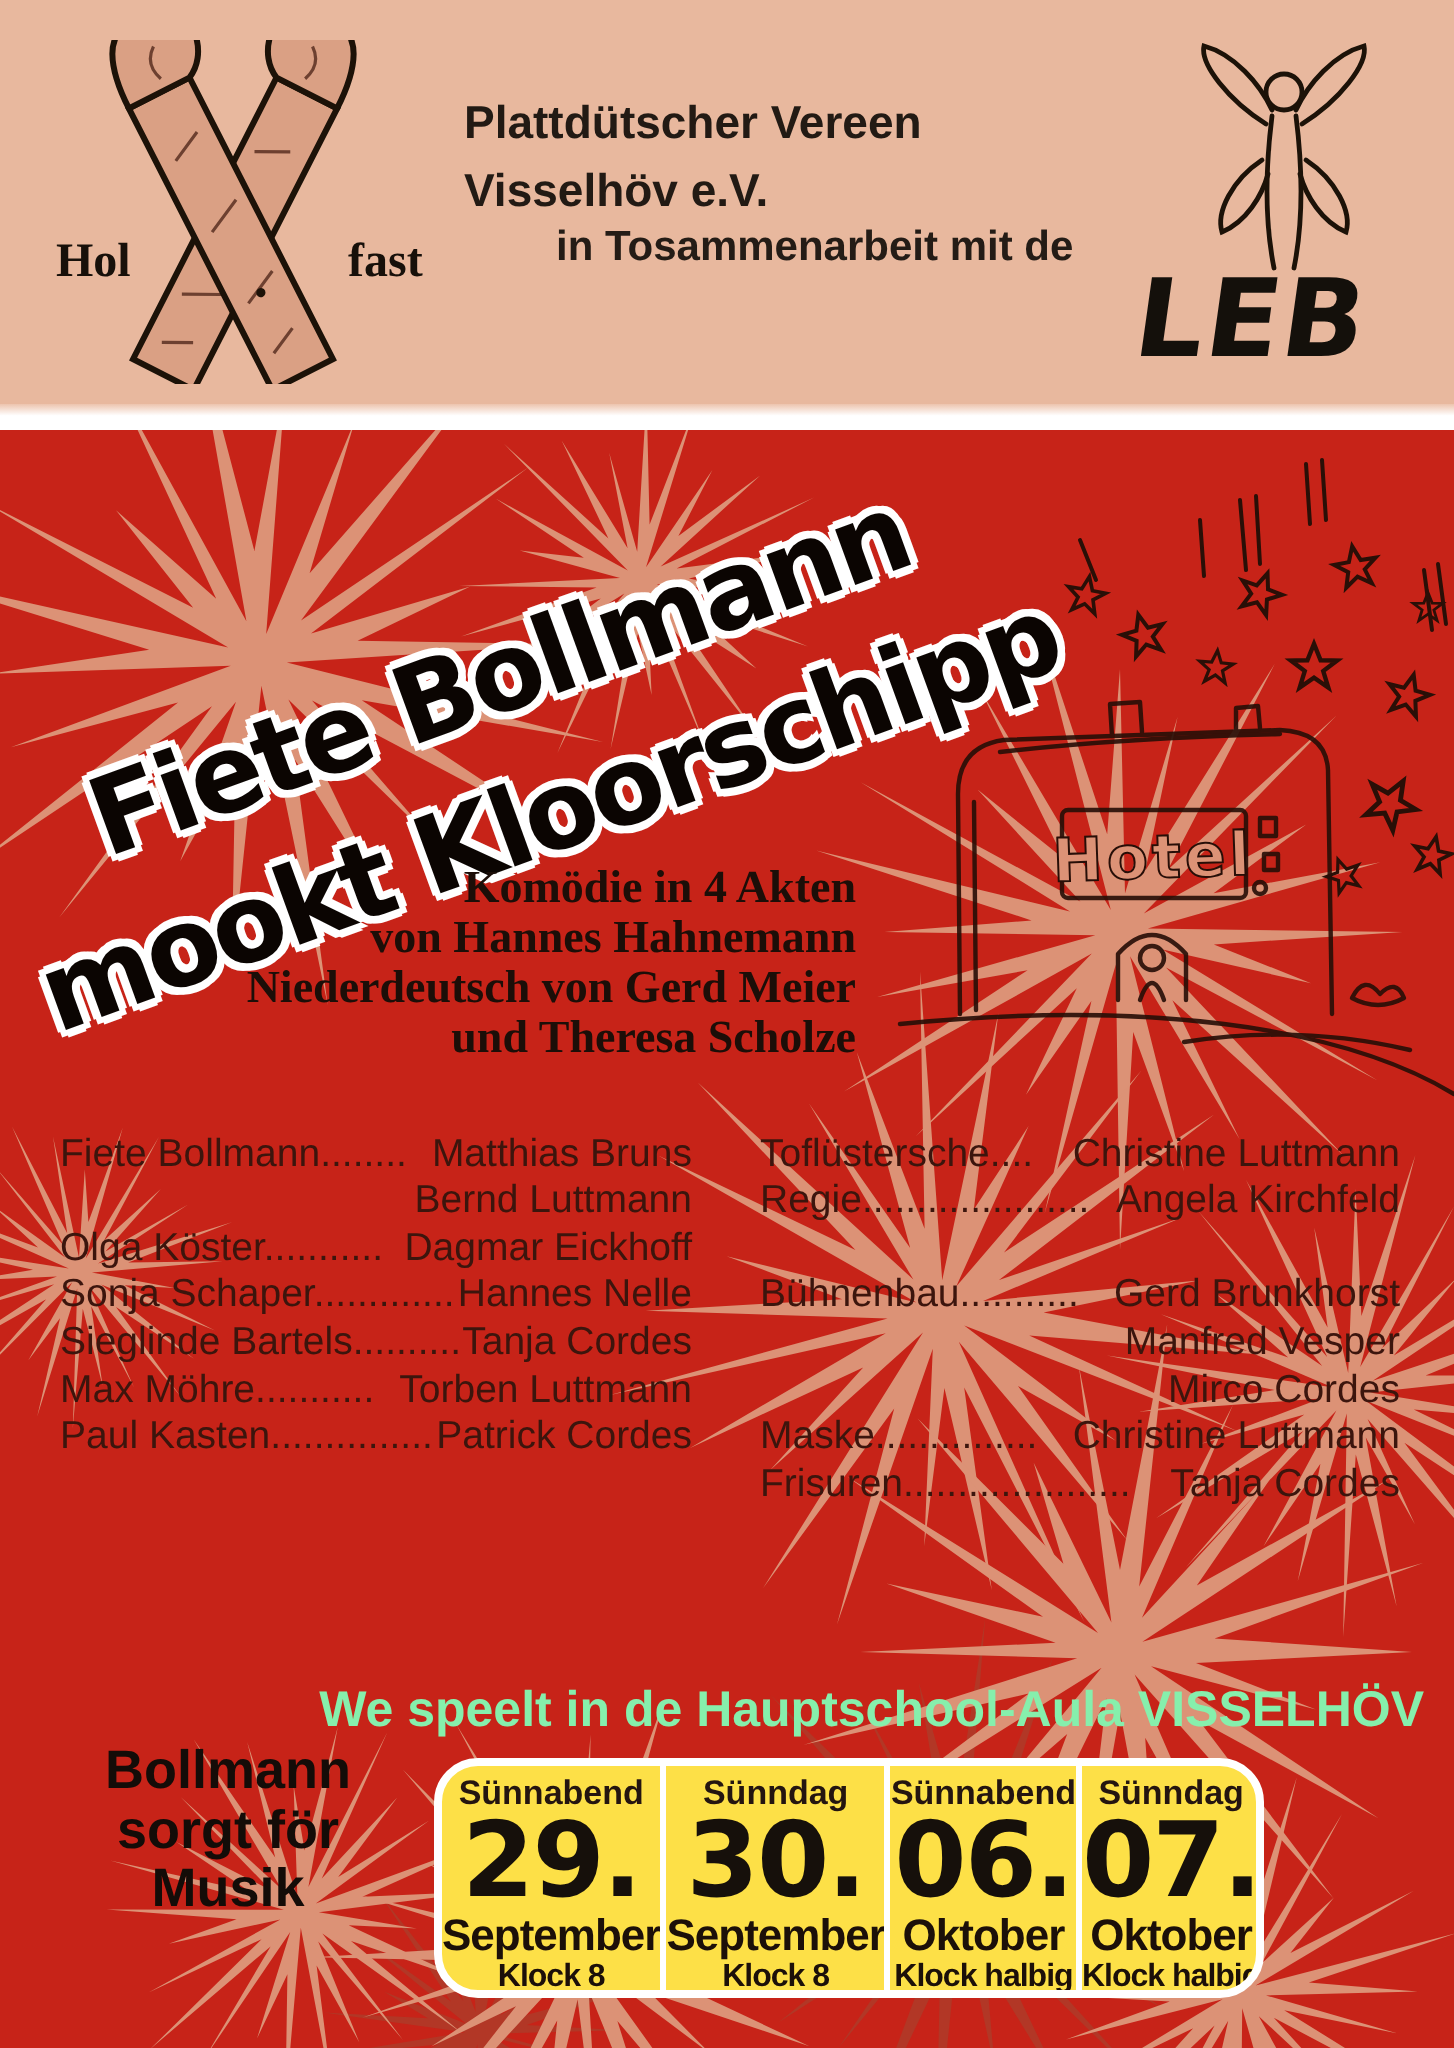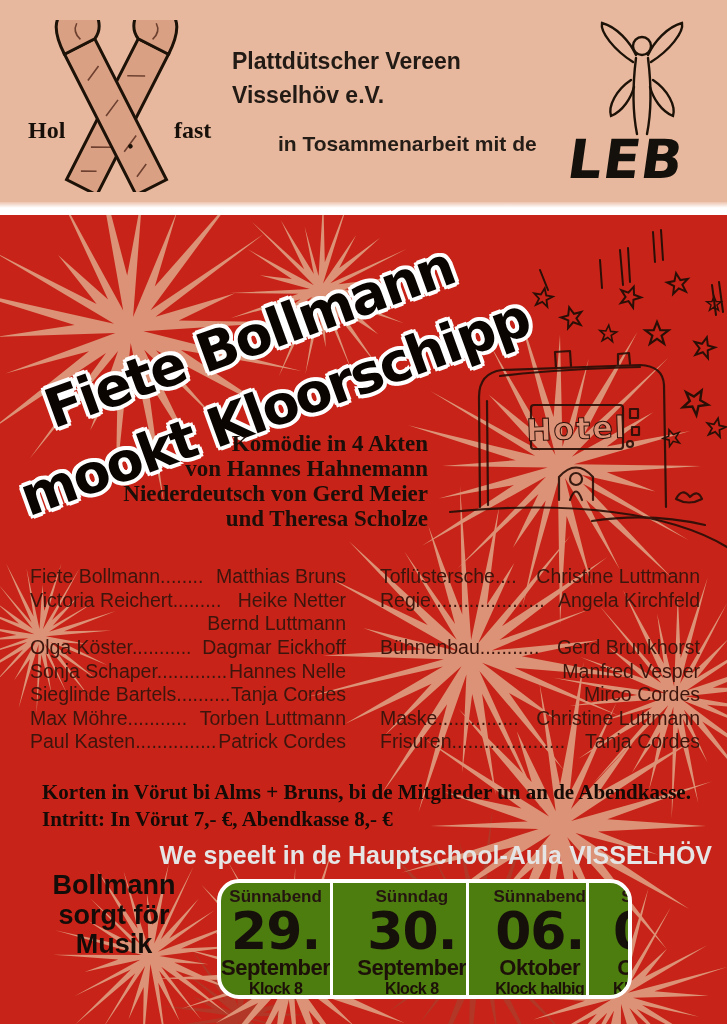--- a/index.html
+++ b/index.html
@@ -4,21 +4,21 @@
 <style>
   html,body{margin:0;padding:0;background:#ffffff;}
   .poster{position:relative;width:727px;height:1024px;overflow:hidden;
           font-family:"Liberation Sans",sans-serif;background:#c72318;}
 
   
   .header{position:absolute;left:0;top:0;width:727px;height:202px;background:#e8b89e;}
   .holfast{position:absolute;left:14px;top:20px;}
   .org{position:absolute;left:232px;top:44px;color:#221a14;}
   .org .l1,.org .l2{font-size:23px;font-weight:bold;line-height:34px;letter-spacing:0;}
-  .org .coop{font-size:21px;font-weight:600;margin-top:20px;margin-left:46px;color:#241c16;}
+  .org .coop{font-size:21px;font-weight:600;margin-left:46px;color:#241c16;}
   .leb{position:absolute;left:570px;top:18px;}
   .strip{position:absolute;left:0;top:202px;width:727px;height:13px;
          background:linear-gradient(#edc4ae 0%,#ffffff 45%,#ffffff 100%);}
 
   
   .red{position:absolute;left:0;top:215px;width:727px;height:809px;background:#c72318;}
   .decor{position:absolute;left:0;top:0;width:727px;height:809px;}
 
   
   .show-title{position:absolute;left:-28px;top:84px;width:580px;
@@ -29,40 +29,40 @@
                   4px 0 0 #fff,-3px 3px 0 #fff,0 4px 0 #fff,3px 3px 0 #fff;}
 
   .subtitle{position:absolute;left:60px;top:216px;width:368px;text-align:right;
       font-family:"Liberation Serif",serif;font-weight:bold;font-size:23px;
       line-height:25px;color:#1c0e08;}
 
   
   .cast{position:absolute;top:350px;color:#3c150d;font-size:19.5px;}
   .cast.left{left:30px;width:316px;}
   .cast.right{left:380px;width:320px;}
-  .cast-row{display:flex;align-items:center;height:23.6px;white-space:pre;}
+  .cast-row{display:flex;align-items:flex-end;height:23.6px;white-space:pre;}
   .cast-row .role{flex:0 1 auto;overflow:hidden;}
   .cast-row .actor{margin-left:auto;}
 
   .tickets{position:absolute;left:42px;top:564px;width:665px;
       font-family:"Liberation Serif",serif;font-weight:bold;font-size:21px;
       line-height:27px;color:#140a06;}
 
   .venue{position:absolute;left:0;top:626px;width:712px;text-align:right;
-      font-weight:bold;font-size:25px;color:#e5e5e5;}
+      font-weight:bold;font-size:25px;color:#86efac;}
 
   .music{position:absolute;left:16px;top:656px;width:196px;text-align:center;
       font-weight:bold;font-size:27px;line-height:29.5px;color:#140c08;}
 
   
   .panel{position:absolute;left:217px;top:664px;width:415px;height:120px;
-      box-sizing:border-box;background:#4d7c0f;border:4px solid #ffffff;
+      box-sizing:border-box;background:#fde047;border:4px solid #ffffff;
       border-radius:22px;display:flex;overflow:hidden;}
   .date-card{flex:1 1 0;text-align:center;padding-top:4px;}
-  .date-card + .date-card{border-left:3px solid #ffffff;padding-left:24px;}
+  .date-card + .date-card{border-left:3px solid #ffffff;}
   .date-card .day{font-size:17px;font-weight:bold;color:#241510;line-height:19px;}
   .date-card .num{font-size:52px;font-weight:900;color:#16100b;line-height:50px;
       font-family:"DejaVu Sans",sans-serif;letter-spacing:-1px;}
   .date-card .month{font-size:22px;font-weight:bold;color:#1c1009;line-height:23px;letter-spacing:-0.5px;}
   .date-card .time{font-size:16px;font-weight:bold;color:#1c1009;line-height:19px;letter-spacing:-0.5px;}
 </style>
 </head>
 <body>
 
 <div class="poster">
@@ -184,43 +184,38 @@
 
     <div class="subtitle">
       <div>Komödie in 4 Akten</div>
       <div>von Hannes Hahnemann</div>
       <div>Niederdeutsch von Gerd Meier</div>
       <div>und Theresa Scholze</div>
     </div>
 
     <div class="cast left" id="cast-left">
         <div class="cast-row"><span class="role">Fiete Bollmann........</span><span class="actor">Matthias Bruns</span></div>
-        <div class="cast-row"><span class="role">Victoria Reichert.........</span><span class="actor">Heike Netter</span></div>
         <div class="cast-row"><span class="actor">Bernd Luttmann</span></div>
         <div class="cast-row"><span class="role">Olga Köster...........</span><span class="actor">Dagmar Eickhoff</span></div>
         <div class="cast-row"><span class="role">Sonja Schaper.............</span><span class="actor">Hannes Nelle</span></div>
         <div class="cast-row"><span class="role">Sieglinde Bartels..........</span><span class="actor">Tanja Cordes</span></div>
         <div class="cast-row"><span class="role">Max Möhre...........</span><span class="actor">Torben Luttmann</span></div>
         <div class="cast-row"><span class="role">Paul Kasten...............</span><span class="actor">Patrick Cordes</span></div>
       </div>
     <div class="cast right" id="cast-right">
         <div class="cast-row"><span class="role">Toflüstersche....</span><span class="actor">Christine Luttmann</span></div>
         <div class="cast-row"><span class="role">Regie.....................</span><span class="actor">Angela Kirchfeld</span></div>
         <div class="cast-row"><span class="role"></span><span class="actor"></span></div>
         <div class="cast-row"><span class="role">Bühnenbau...........</span><span class="actor">Gerd Brunkhorst</span></div>
         <div class="cast-row"><span class="role"></span><span class="actor">Manfred Vesper</span></div>
         <div class="cast-row"><span class="role"></span><span class="actor">Mirco Cordes</span></div>
         <div class="cast-row"><span class="role">Maske...............</span><span class="actor">Christine Luttmann</span></div>
         <div class="cast-row"><span class="role">Frisuren.....................</span><span class="actor">Tanja Cordes</span></div>
       </div>
 
-    <div class="tickets">
-      <div>Korten in Vörut bi Alms + Bruns, bi de Mitglieder un an de Abendkasse.</div>
-      <div>Intritt: In Vörut 7,- €, Abendkasse 8,- €</div>
-    </div>
 
     <div class="venue">We speelt in de Hauptschool-Aula VISSELHÖV</div>
 
     <div class="music">
       <div>Bollmann</div>
       <div>sorgt för</div>
       <div>Musik</div>
     </div>
 
     <div class="panel">

